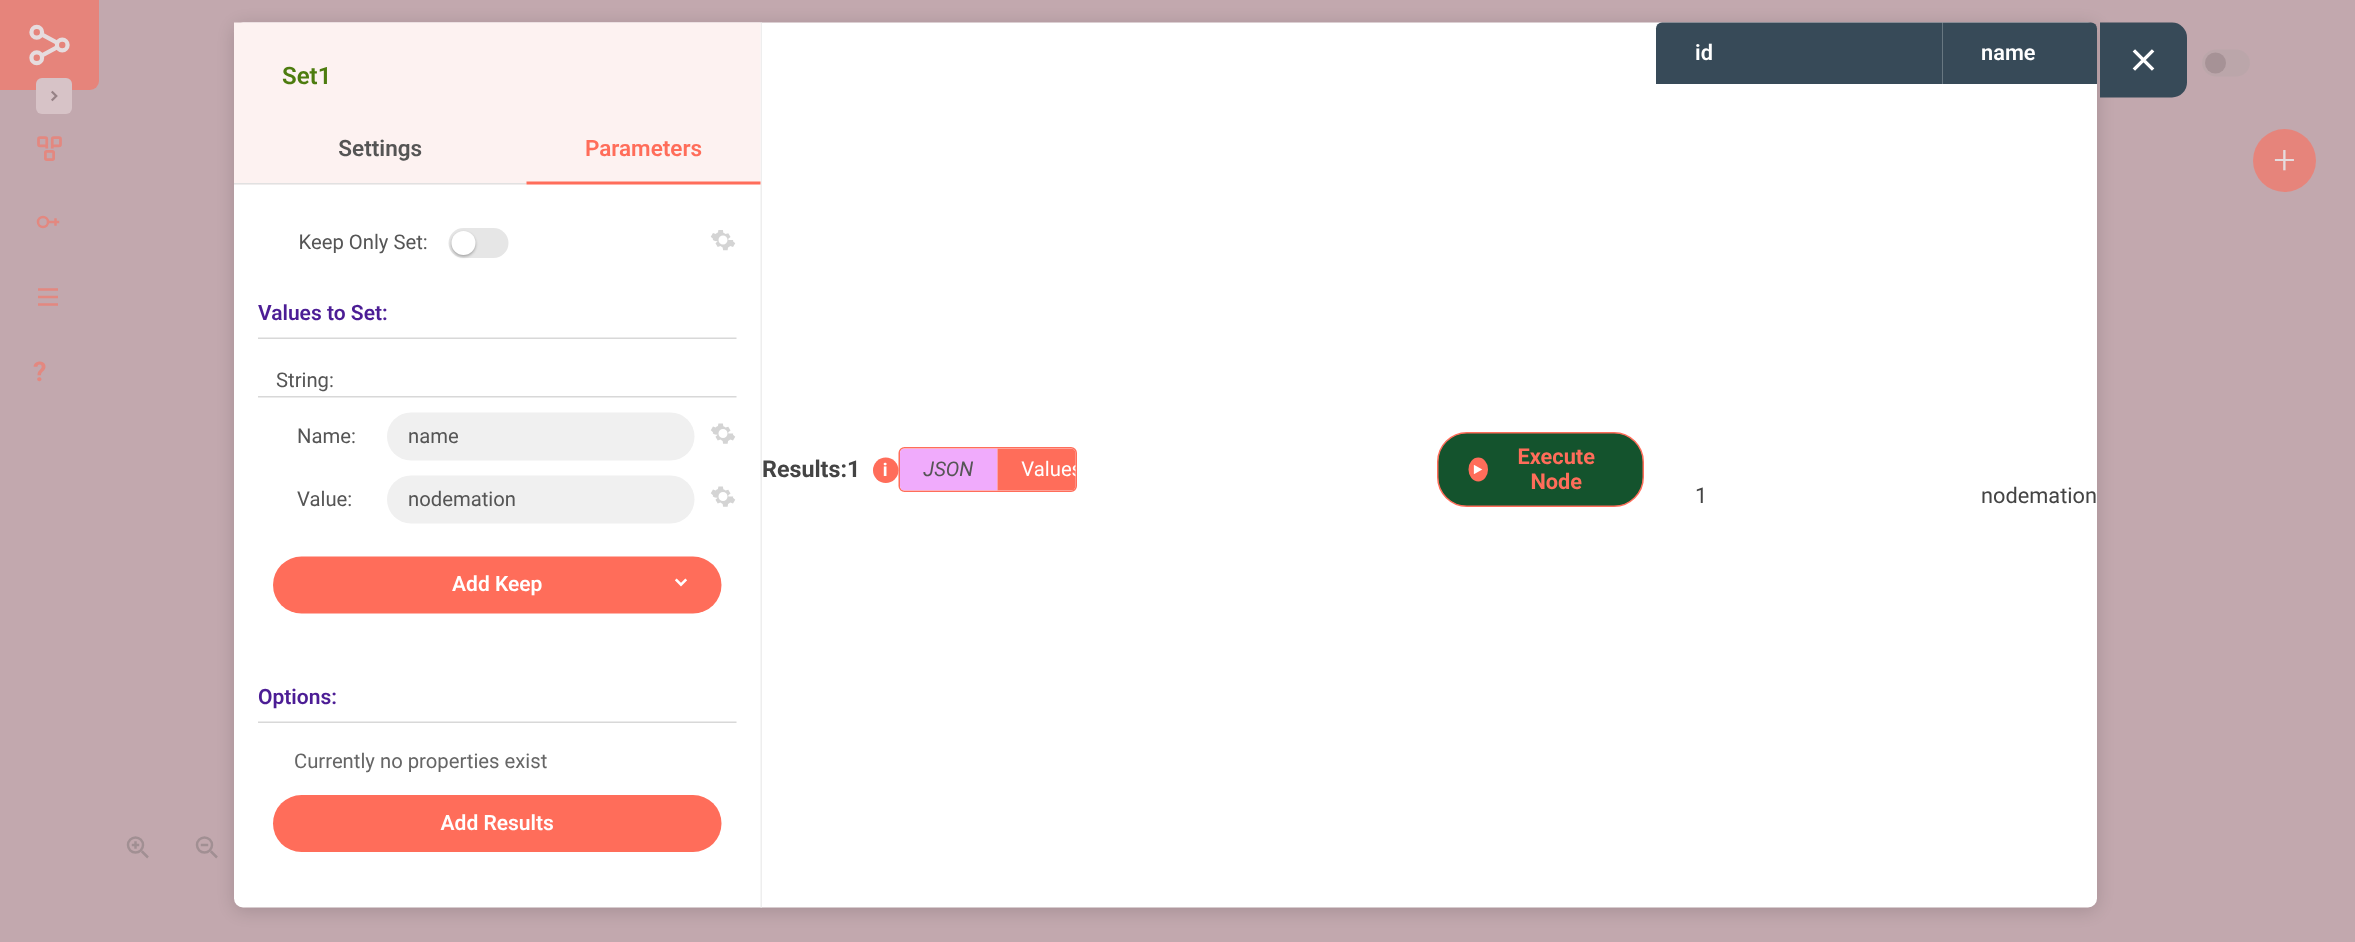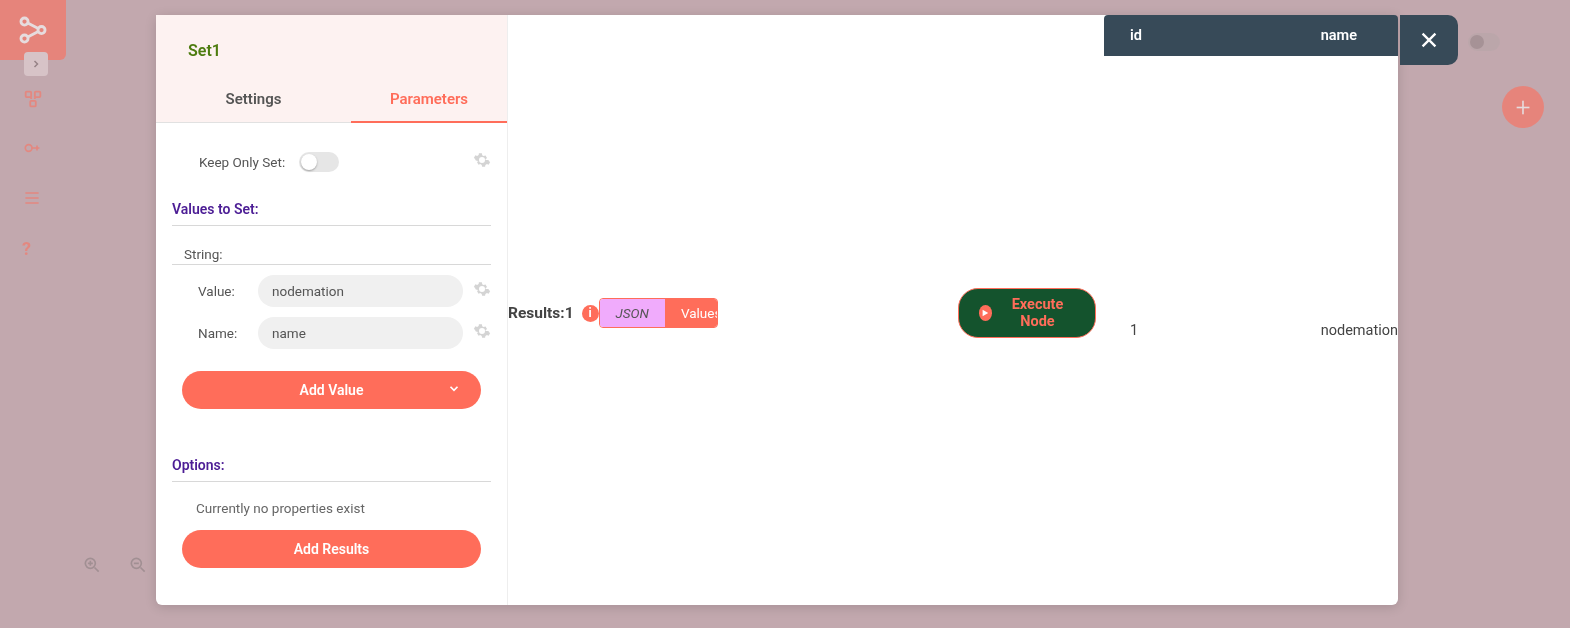--- a/index.html
+++ b/index.html
@@ -393,41 +393,41 @@
               </svg>
           </span>
         </div>
       </div>
 
       <div class="section-header">Values to Set:</div>
 
       <div class="sub-header">String:</div>
 
       <div class="field-row">
+        <span class="flabel">Name:</span>
+        <input type="text" value="name" style="">
+        <span class="gear">
+          <svg viewBox="0 0 24 24" fill="currentColor">
+              <path d="M12 8a4 4 0 100 8 4 4 0 000-8zm9 4a7 7 0 01-.1 1.2l2 1.6-2 3.4-2.4-.8a7 7 0 01-2 1.2l-.4 2.5h-4l-.4-2.5a7 7 0 01-2-1.2l-2.4.8-2-3.4 2-1.6A7 7 0 013 12a7 7 0 01.1-1.2l-2-1.6 2-3.4 2.4.8a7 7 0 012-1.2L7.9 3h4l.4 2.5a7 7 0 012 1.2l2.4-.8 2 3.4-2 1.6c.1.4.1.8.1 1.2z" opacity="0.6"></path>
+            </svg>
+        </span>
+      </div>
+
+      <div class="field-row">
         <span class="flabel">Value:</span>
         <input type="text" value="nodemation" style="">
         <span class="gear">
           <svg viewBox="0 0 24 24" fill="currentColor">
               <path d="M12 8a4 4 0 100 8 4 4 0 000-8zm9 4a7 7 0 01-.1 1.2l2 1.6-2 3.4-2.4-.8a7 7 0 01-2 1.2l-.4 2.5h-4l-.4-2.5a7 7 0 01-2-1.2l-2.4.8-2-3.4 2-1.6A7 7 0 013 12a7 7 0 01.1-1.2l-2-1.6 2-3.4 2.4.8a7 7 0 012-1.2L7.9 3h4l.4 2.5a7 7 0 012 1.2l2.4-.8 2 3.4-2 1.6c.1.4.1.8.1 1.2z" opacity="0.6"></path>
             </svg>
         </span>
       </div>
 
-      <div class="field-row">
-        <span class="flabel">Name:</span>
-        <input type="text" value="name" style="">
-        <span class="gear">
-          <svg viewBox="0 0 24 24" fill="currentColor">
-              <path d="M12 8a4 4 0 100 8 4 4 0 000-8zm9 4a7 7 0 01-.1 1.2l2 1.6-2 3.4-2.4-.8a7 7 0 01-2 1.2l-.4 2.5h-4l-.4-2.5a7 7 0 01-2-1.2l-2.4.8-2-3.4 2-1.6A7 7 0 013 12a7 7 0 01.1-1.2l-2-1.6 2-3.4 2.4.8a7 7 0 012-1.2L7.9 3h4l.4 2.5a7 7 0 012 1.2l2.4-.8 2 3.4-2 1.6c.1.4.1.8.1 1.2z" opacity="0.6"></path>
-            </svg>
-        </span>
-      </div>
-
       <button class="big-btn">
-        <span>Add Value</span>
+        <span>Add Keep</span>
         <span class="chev">
           <svg viewBox="0 0 24 24" width="14" height="14" fill="none" stroke="#fff" stroke-width="3">
               <path d="M6 9l6 6 6-6"></path>
             </svg>
         </span>
       </button>
 
       <div class="section-header" style="margin-top:30px;">Options:</div>
 
       <div class="no-props">Currently no properties exist</div>

